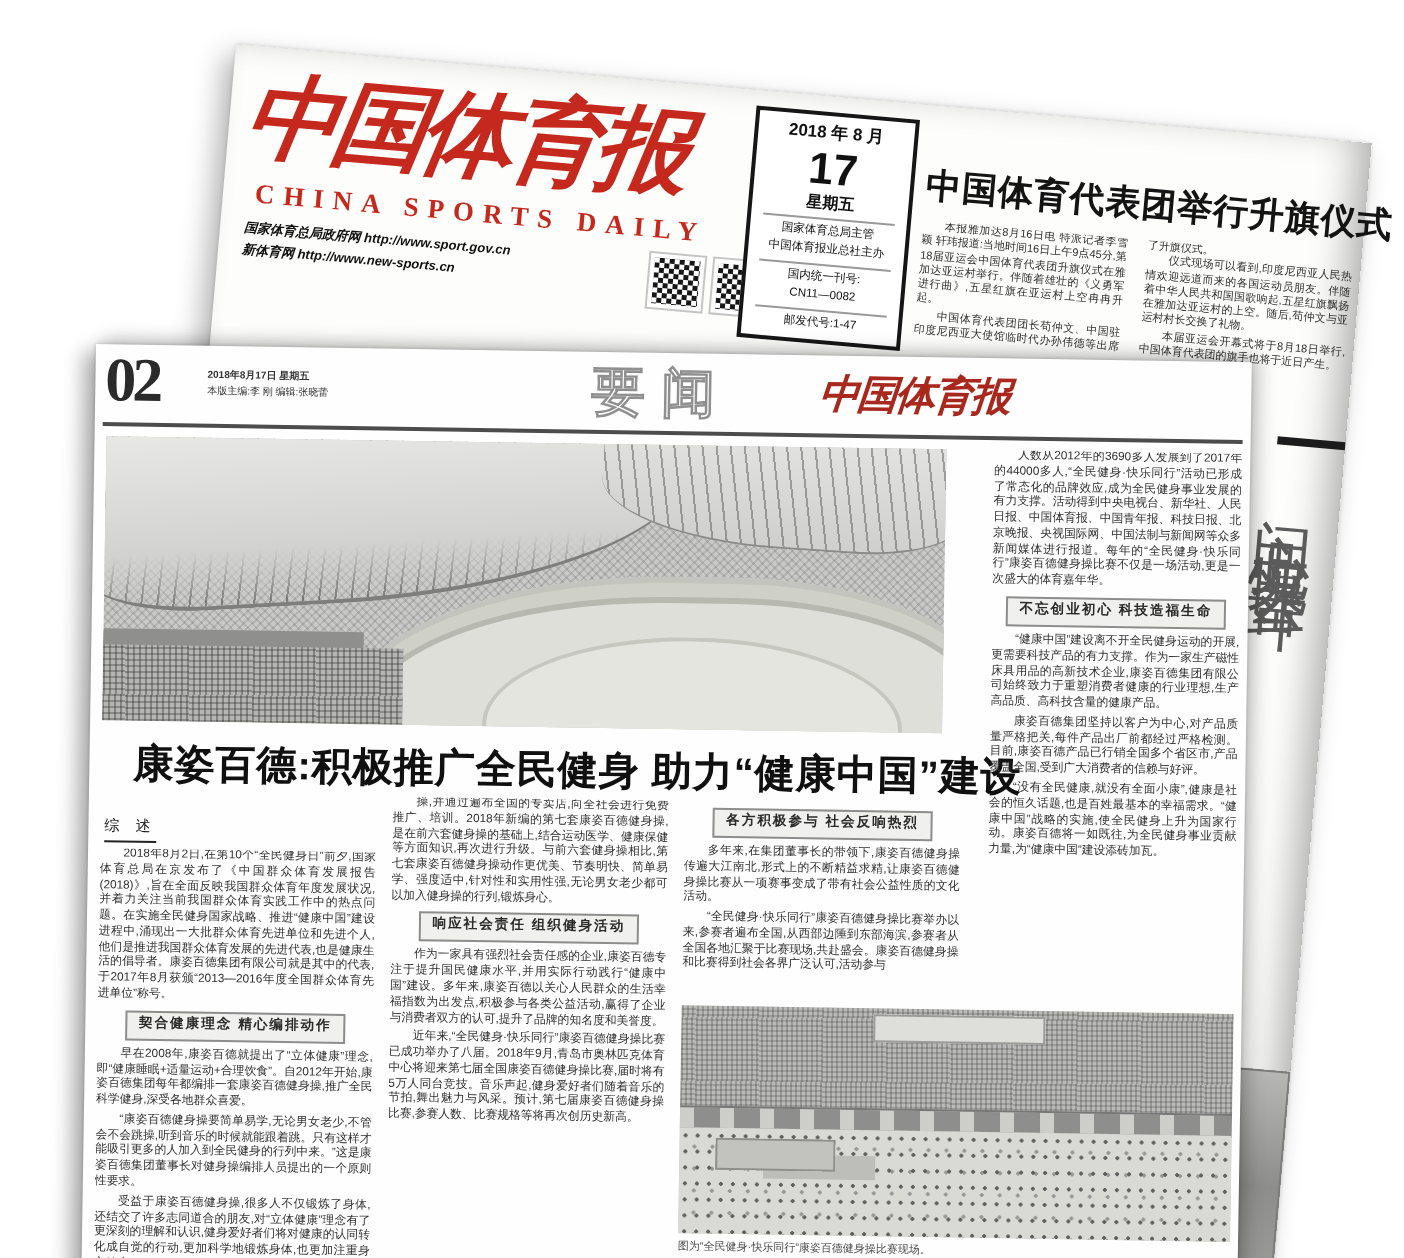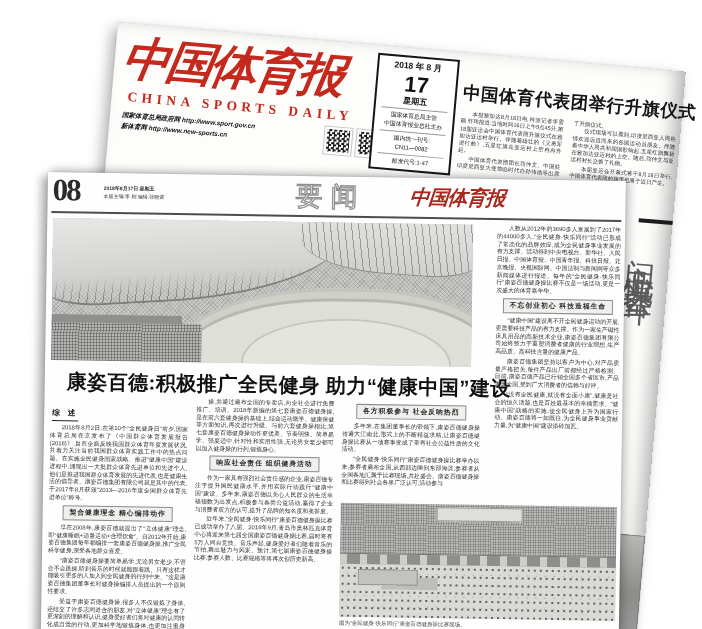--- a/index.html
+++ b/index.html
@@ -75,21 +75,21 @@
   .ph1-infield{position:absolute;left:190px;top:96px;width:210px;height:90px;background:#e3e5de;
     border-radius:50% 50% 0 0;box-shadow:inset 0 0 0 2px #c6c8c0;}
   .ph1-banner{position:absolute;left:0;top:96px;width:130px;height:10px;background:#8f8f8d;
     box-shadow:0 1px 0 #6f6f6d;}
   .ph1-crowd{position:absolute;left:0;top:104px;width:150px;height:38px;
     background:repeating-linear-gradient(90deg,rgba(40,40,40,.35) 0 1px,transparent 1px 3px),
                repeating-linear-gradient(0deg,rgba(40,40,40,.3) 0 1px,transparent 1px 3px),#b5b5b3;}
 
   .p2-headline{position:absolute;left:22px;top:196px;font-size:20px;font-weight:800;color:#101010;
     letter-spacing:.5px;white-space:nowrap;}
-  .p2-label{position:absolute;left:8px;top:236px;font-size:7.5px;font-weight:700;color:#111;
+  .p2-label{position:absolute;left:8px;top:236px;font-size:7.5px;font-weight:400;color:#111;
     letter-spacing:3px;border-bottom:1.5px solid #222;padding-bottom:2px;}
 
   .col{position:absolute;overflow:hidden;font-size:5.9px;line-height:1.32;color:#2f2f2f;text-align:justify;}
   .col p{margin:0 0 2px;text-indent:2em;}
   .c1{left:6px;top:252px;width:138px;height:212px;}
   .c2{left:152px;top:224px;width:138px;height:240px;}
   .c3{left:298px;top:224px;width:138px;height:100px;}
   .c4{left:450px;top:46px;width:124px;height:418px;}
   .subhead{display:block;width:fit-content;margin:3px auto 4px;padding:2px 6px;border:1px solid #8d8d8d;
     background:#f0f0ee;font-size:6.8px;font-weight:700;color:#2b2b2b;letter-spacing:1px;white-space:nowrap;
@@ -157,21 +157,21 @@
     <div class="front-dash"></div>
     <div class="v-head">问心无愧去奋斗</div>
     <div class="front-fill">
         <p>体育代表团旗手将亮相开幕式,代表团官员与运动员已陆续抵达雅加达,备战即将开始的各项比赛。</p>
         <p>中国体育代表团此次共派出大规模参赛阵容,涵盖各大项比赛,运动员们将在赛场上奋力拼搏,为国争光。</p>
       </div>
     <div class="front-photo"></div>
   </div>
 
   <div class="sheet-inner">
-    <div class="p2-pageno">08</div>
+    <div class="p2-pageno">02</div>
     <div class="p2-meta">
       <div class="d">2018年8月17日 星期五</div>
       <div>本版主编:李 刚  编辑:张晓蕾</div>
     </div>
     <div class="p2-section">要闻</div>
     <div class="p2-logo">中国体育报</div>
     <div class="p2-rule"></div>
 
     <div class="photo1">
       <div class="ph1-noise"></div>

